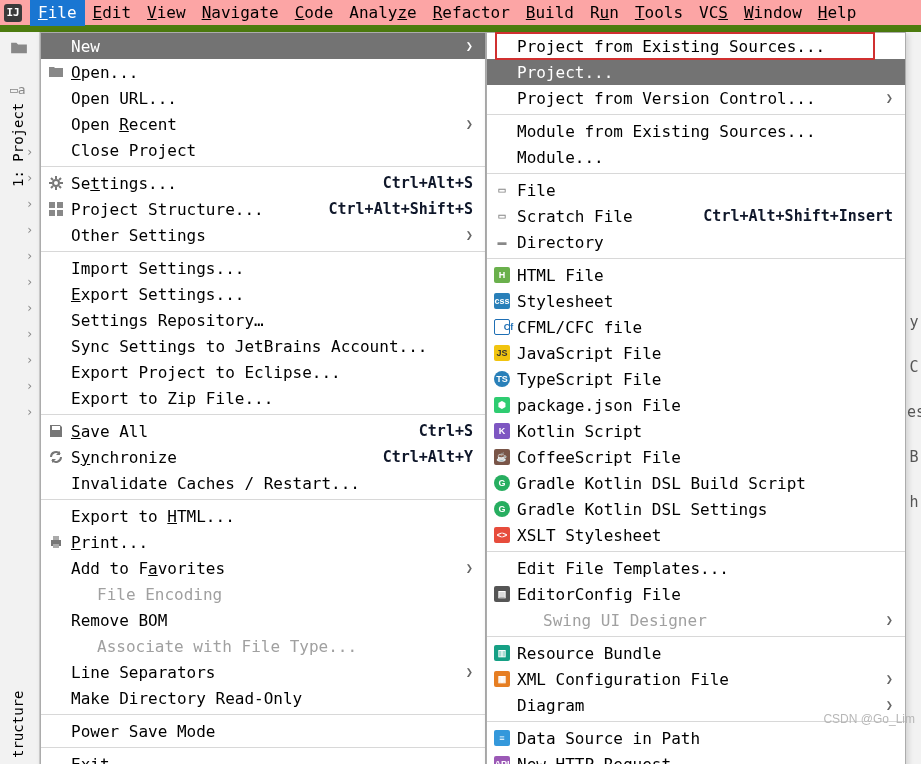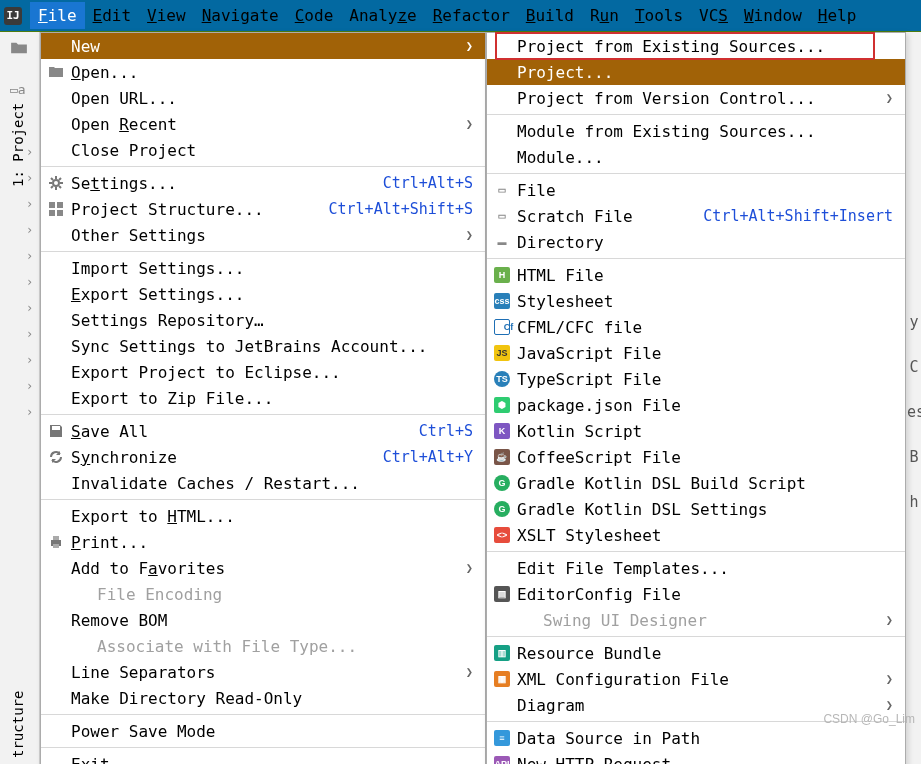--- a/index.html
+++ b/index.html
@@ -8,23 +8,23 @@
     font-size: 16px;
     background: #f2f2f2;
     width: 921px;
     height: 764px;
     overflow: hidden;
     position: relative;
   }
   .menubar {
     display: flex;
     align-items: center;
-    background: #0369a1;
+    background: #fca5a5;
     height: 32px;
-    border-bottom: 1px solid #4d7c0f;
+    border-bottom: 7px solid #4d7c0f;
     padding-left: 4px;
   }
   .app-icon {
     width: 18px; height: 18px;
     background: #3a3a3a;
     border-radius: 3px;
     margin-right: 8px;
     display: inline-flex;
     align-items: center; justify-content: center;
     color: #fff;
@@ -102,43 +102,44 @@
   .menu-item {
     display: flex;
     align-items: center;
     height: 26px;
     padding: 0 12px 0 6px;
     gap: 6px;
     cursor: default;
     white-space: nowrap;
   }
   .menu-item.highlight {
-    background: #a16207;
+    background: #737373;
     color: #fff;
   }
   .menu-item.disabled { color: #a0a0a0; padding-left: 32px; }
   .menu-sep {
     height: 1px;
     background: #d8d8d8;
     margin: 3px 0;
   }
   .mi-icon {
     width: 18px; height: 18px;
     flex-shrink: 0;
     display: inline-flex;
     align-items: center;
     justify-content: center;
     font-size: 12px;
     color: #6a6a6a;
   }
   .mi-label { flex: 1; }
   .mi-shortcut {
-    color: #1d4ed8;
+    color: #0f172a;
     font-size: 15px;
     margin-left: auto;
+    font-weight: bold;
   }
   .mi-arrow {
     width: 10px;
     text-align: right;
     color: #666;
     font-size: 12px;
   }
   .menu-item.highlight .mi-arrow { color: #fff; }
   .red-box {
     position: absolute;

